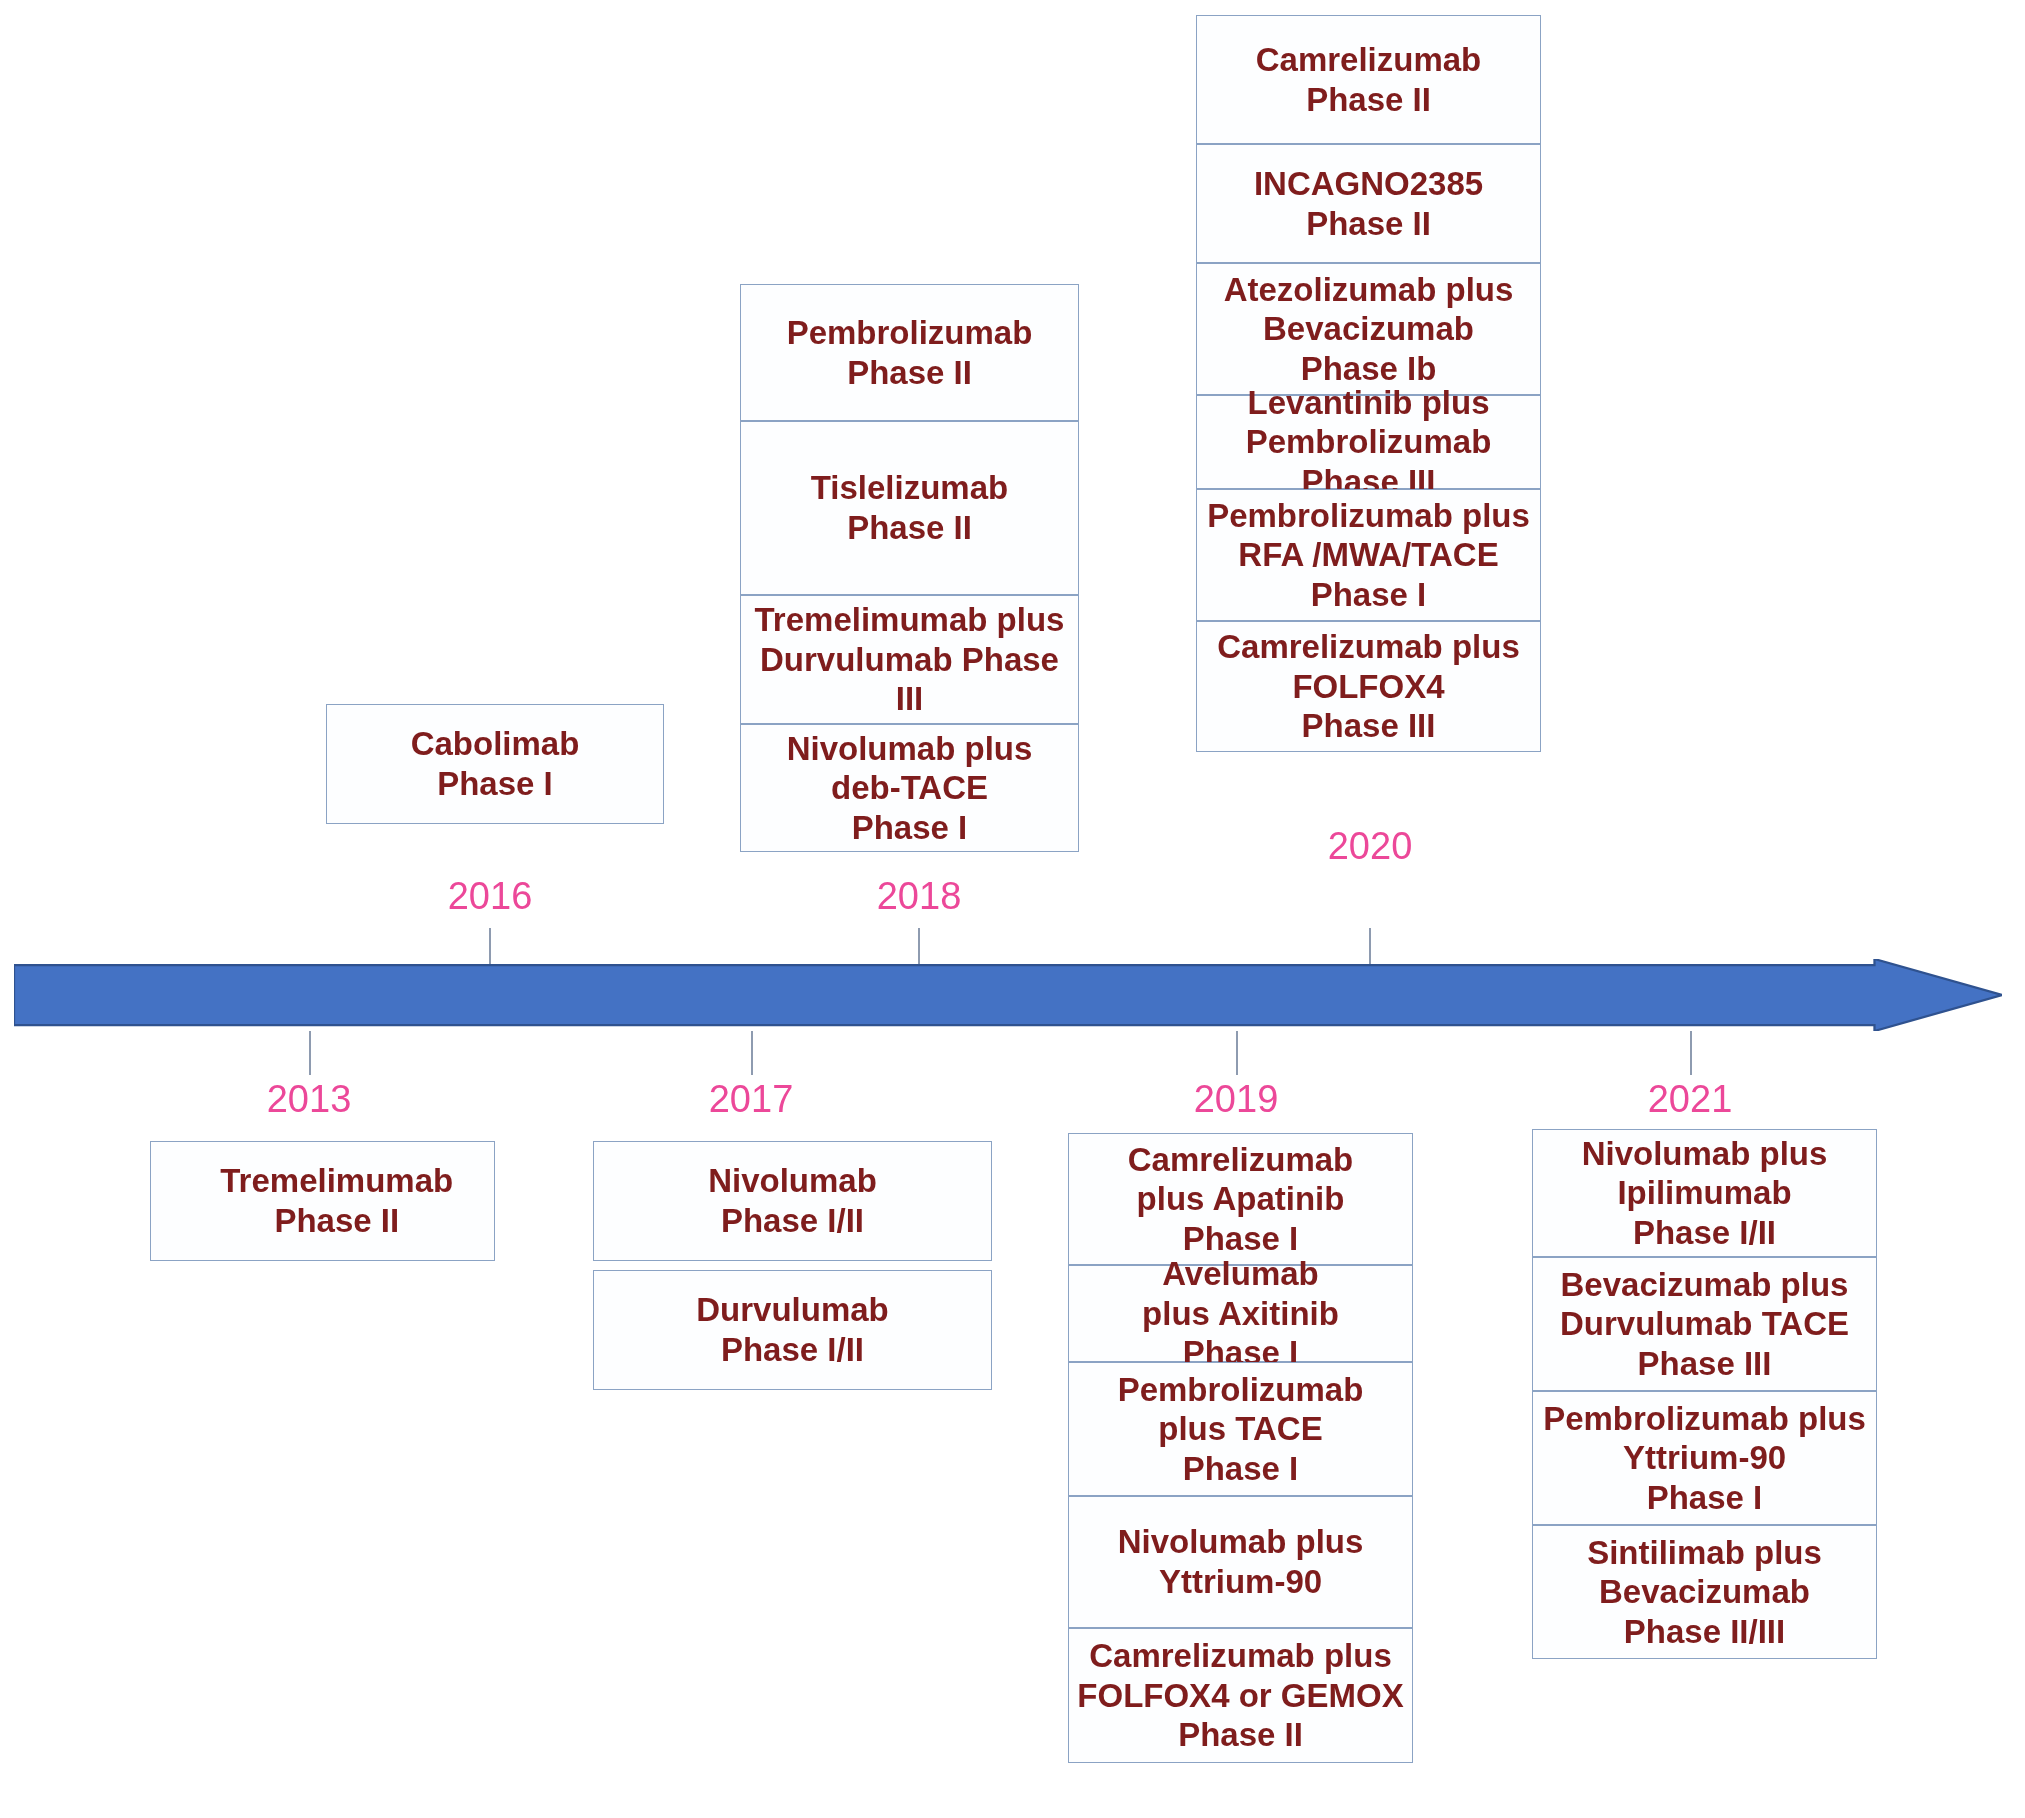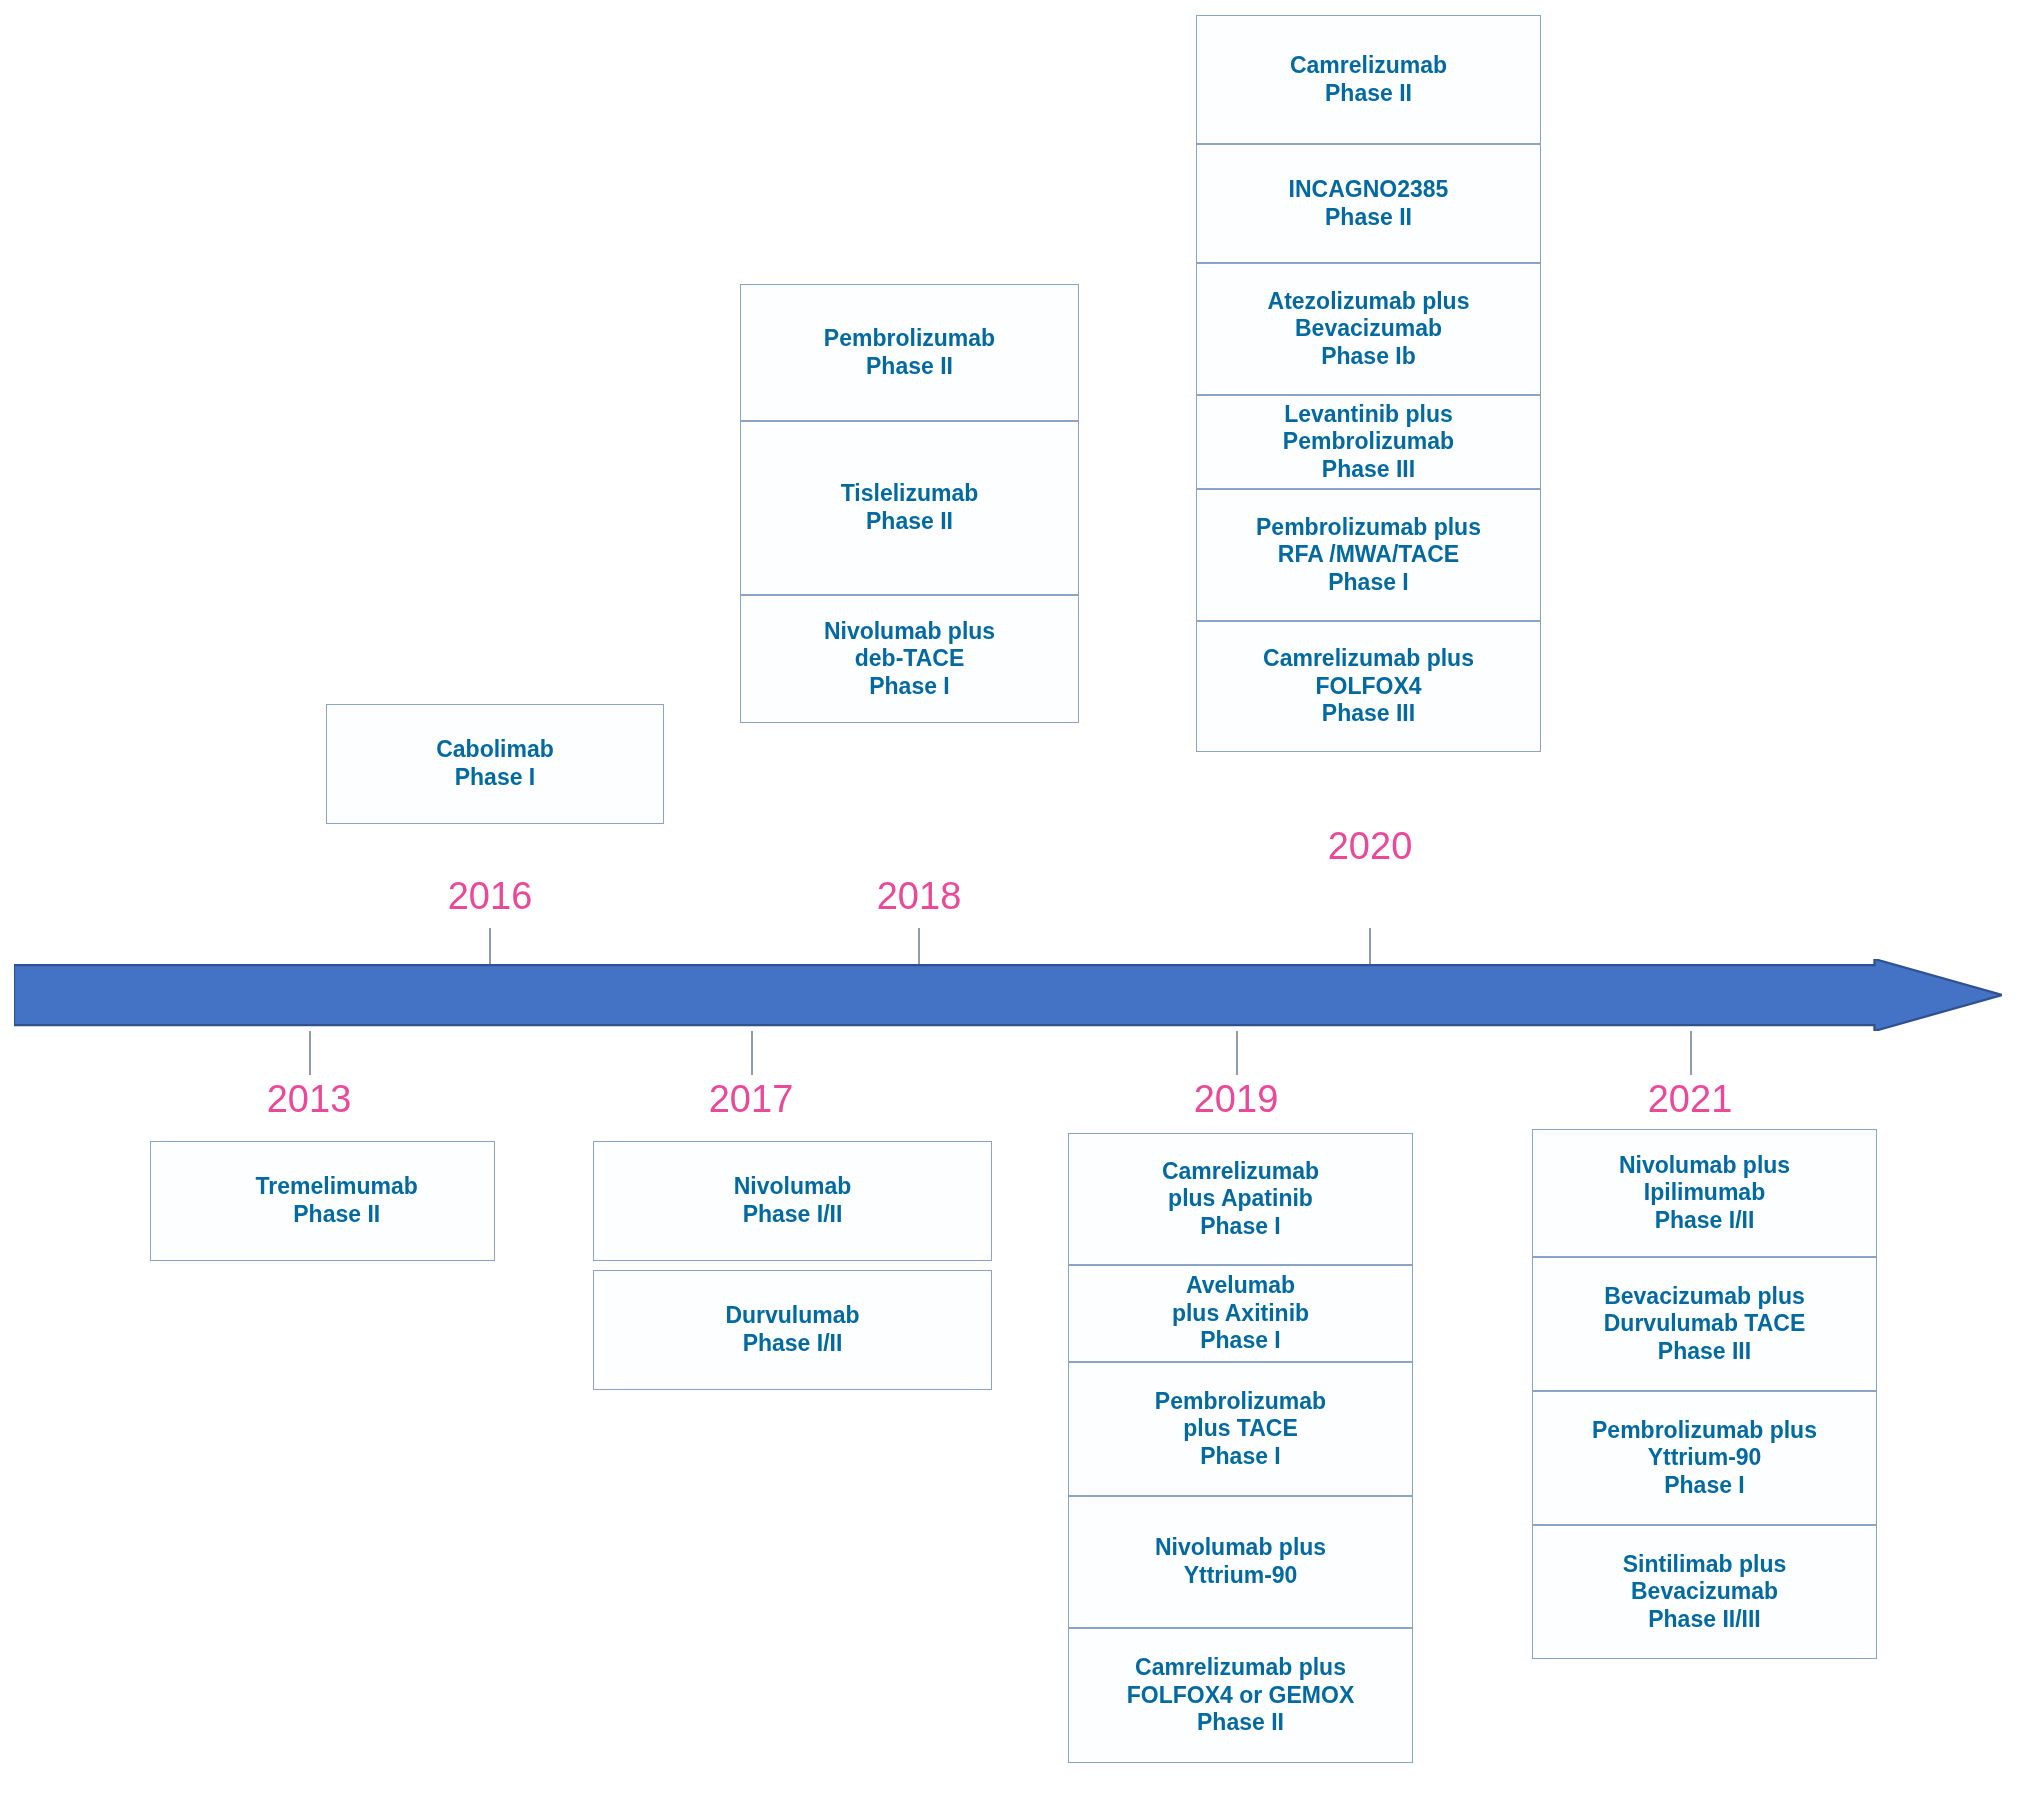--- a/index.html
+++ b/index.html
@@ -48,22 +48,22 @@
   
   .trial-col {
     position: absolute;
     display: flex;
     flex-direction: column;
   }
   .trial-box {
     box-sizing: border-box;
     border: 1.5px solid #8ba3c4;
     background: #fdfeff;
-    color: #0369a1;
-    font-size: 23px;
+    color: #7f1d1d;
+    font-size: 33px;
     font-weight: bold;
     line-height: 1.20;
     text-align: center;
     display: flex;
     flex-direction: column;
     align-items: center;
     justify-content: center;
     padding: 3px 4.5px;
     white-space: pre-line;
   }
@@ -76,20 +76,23 @@
   <div class="trial-col" style="left:326px; top:704px; width:338px;">
     <div class="trial-box" style="height:120px;">Cabolimab
 Phase I</div>
   </div>
 
   <div class="trial-col" style="left:740px; top:284px; width:339px;">
     <div class="trial-box" style="height:137px;">Pembrolizumab
 Phase II</div>
     <div class="trial-box" style="height:174px;">Tislelizumab
 Phase II</div>
+    <div class="trial-box" style="height:129px;">Tremelimumab plus
+Durvulumab Phase
+III</div>
     <div class="trial-box" style="height:128px;">Nivolumab plus
 deb-TACE
 Phase I</div>
   </div>
 
   <div class="trial-col" style="left:1196px; top:15px; width:345px;">
     <div class="trial-box" style="height:129px;">Camrelizumab
 Phase II</div>
     <div class="trial-box" style="height:119px;">INCAGNO2385
 Phase II</div>

